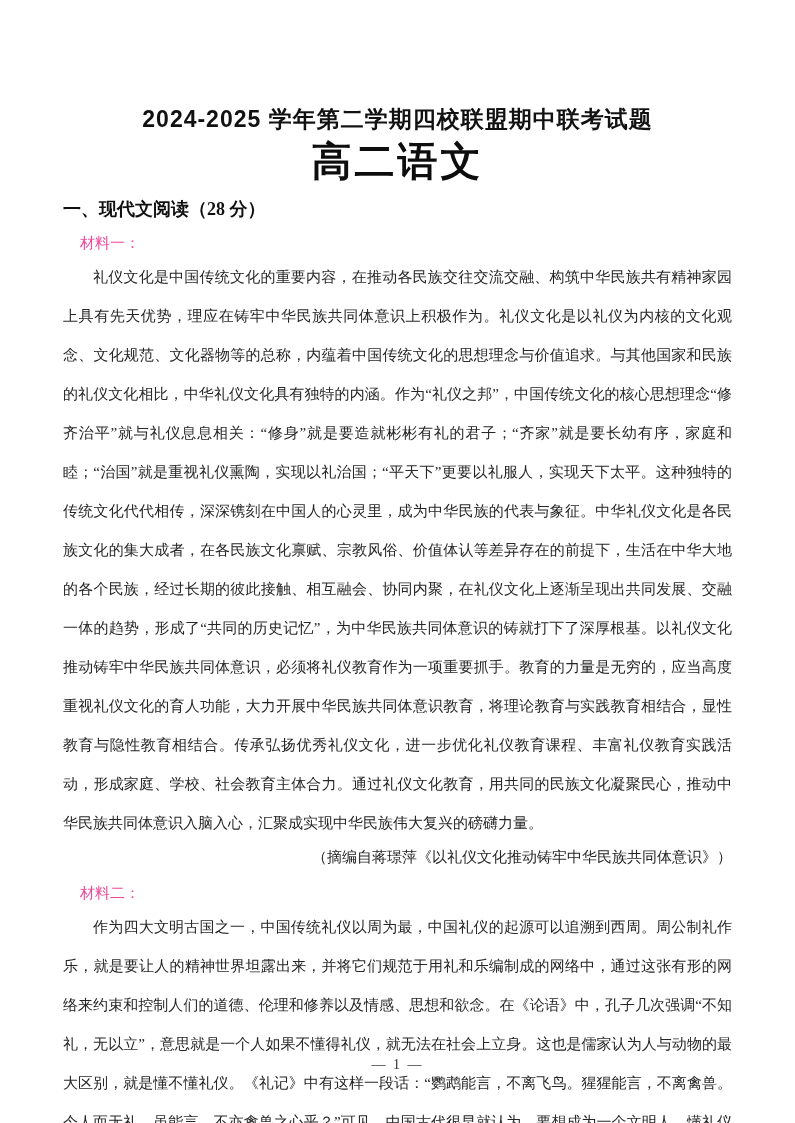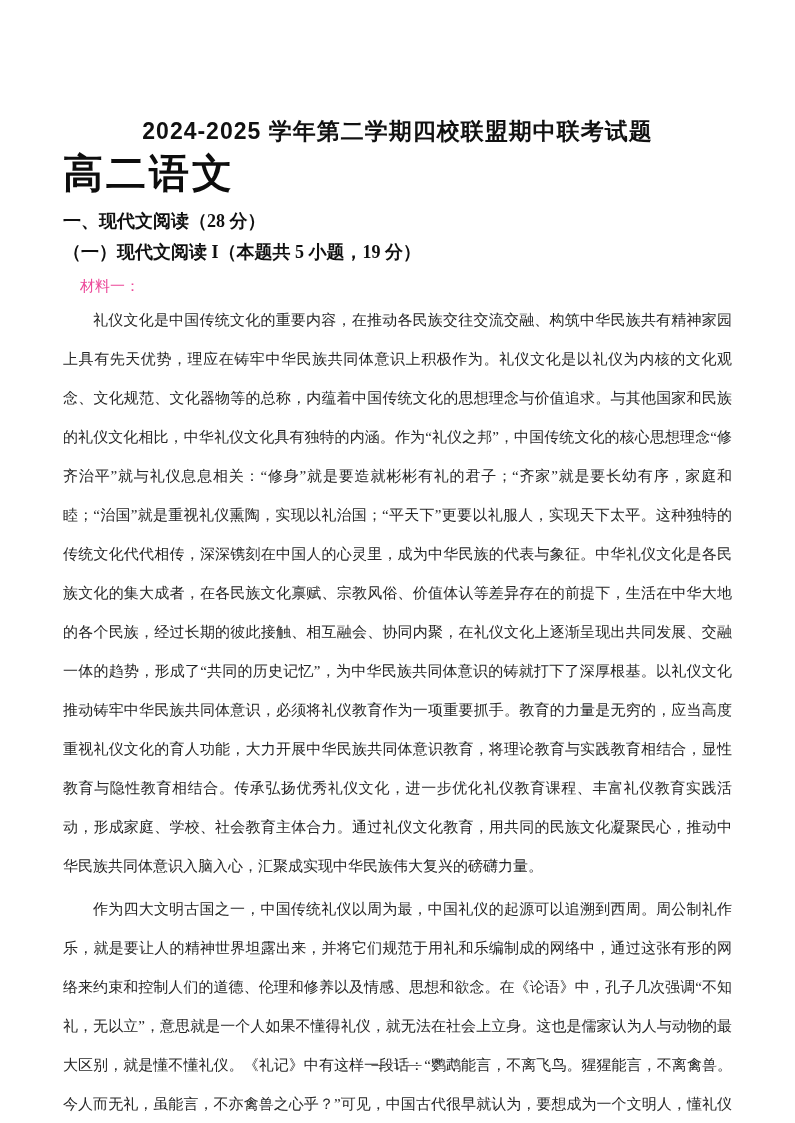--- a/index.html
+++ b/index.html
@@ -7,38 +7,38 @@
     padding: 0;
     background: #ffffff;
   }
   .page {
     position: relative;
     width: 795px;
     height: 1123px;
     margin: 0 auto;
     background: #ffffff;
     box-sizing: border-box;
-    padding: 12px 63px;
+    padding: 0 63px;
     overflow: hidden;
     font-family: "Liberation Serif", "DejaVu Serif", serif;
     color: #1c1c1c;
   }
   .doc-title {
     margin-top: 104px;
     text-align: center;
     font-family: "Liberation Sans", "DejaVu Sans", sans-serif;
     font-weight: 700;
     font-size: 23px;
     letter-spacing: 1px;
     color: #111111;
     line-height: 30px;
   }
   .doc-subject {
     margin-top: 3px;
-    text-align: left;
+    text-align: center;
     font-family: "Liberation Sans", "DejaVu Sans", sans-serif;
     font-weight: 800;
     font-size: 40px;
     letter-spacing: 3px;
     color: #0d0d0d;
     line-height: 48px;
   }
   .doc-meta {
     margin-top: 7px;
     text-align: center;
@@ -104,26 +104,27 @@
 
 <div class="page">
 
   <div class="doc-title">2024-2025 学年第二学期四校联盟期中联考试题</div>
 
   <div class="doc-subject">高二语文</div>
 
 
   <div class="sec-heading">一、现代文阅读（28 分）</div>
 
-  <div class="sub-heading">（一）现代文阅读 I（本题共 5 小题，19 分）</div>
 
 
   <div class="material-label">材料一：</div>
 
   <p class="body-para">礼仪文化是中国传统文化的重要内容，在推动各民族交往交流交融、构筑中华民族共有精神家园上具有先天优势，理应在铸牢中华民族共同体意识上积极作为。礼仪文化是以礼仪为内核的文化观念、文化规范、文化器物等的总称，内蕴着中国传统文化的思想理念与价值追求。与其他国家和民族的礼仪文化相比，中华礼仪文化具有独特的内涵。作为“礼仪之邦”，中国传统文化的核心思想理念“修齐治平”就与礼仪息息相关：“修身”就是要造就彬彬有礼的君子；“齐家”就是要长幼有序，家庭和睦；“治国”就是重视礼仪熏陶，实现以礼治国；“平天下”更要以礼服人，实现天下太平。这种独特的传统文化代代相传，深深镌刻在中国人的心灵里，成为中华民族的代表与象征。中华礼仪文化是各民族文化的集大成者，在各民族文化禀赋、宗教风俗、价值体认等差异存在的前提下，生活在中华大地的各个民族，经过长期的彼此接触、相互融会、协同内聚，在礼仪文化上逐渐呈现出共同发展、交融一体的趋势，形成了“共同的历史记忆”，为中华民族共同体意识的铸就打下了深厚根基。以礼仪文化推动铸牢中华民族共同体意识，必须将礼仪教育作为一项重要抓手。教育的力量是无穷的，应当高度重视礼仪文化的育人功能，大力开展中华民族共同体意识教育，将理论教育与实践教育相结合，显性教育与隐性教育相结合。传承弘扬优秀礼仪文化，进一步优化礼仪教育课程、丰富礼仪教育实践活动，形成家庭、学校、社会教育主体合力。通过礼仪文化教育，用共同的民族文化凝聚民心，推动中华民族共同体意识入脑入心，汇聚成实现中华民族伟大复兴的磅礴力量。</p>
 
+  <div class="attribution">（摘编自蒋璟萍《以礼仪文化推动铸牢中华民族共同体意识》）</div>
 
+  <div class="material-label">材料二：</div>
 
   <p class="body-para">作为四大文明古国之一，中国传统礼仪以周为最，中国礼仪的起源可以追溯到西周。周公制礼作乐，就是要让人的精神世界坦露出来，并将它们规范于用礼和乐编制成的网络中，通过这张有形的网络来约束和控制人们的道德、伦理和修养以及情感、思想和欲念。在《论语》中，孔子几次强调“不知礼，无以立”，意思就是一个人如果不懂得礼仪，就无法在社会上立身。这也是儒家认为人与动物的最大区别，就是懂不懂礼仪。《礼记》中有这样一段话：“鹦鹉能言，不离飞鸟。猩猩能言，不离禽兽。今人而无礼，虽能言，不亦禽兽之心乎？”可见，中国古代很早就认为，要想成为一个文明人，懂礼仪是先决条件。时至今日，中国传统礼仪文化作为国学的精华民族文化的基因，与道德融合在一起，其“齐民化俗”的功能影响着普罗大众，深入作用于中国社会。中国传统礼仪文化从遥远的历史走来，早已渗透到中国历史的方</p>
 
   <div class="page-number">— 1 —</div>
 
 </div>
 
 </body></html>

